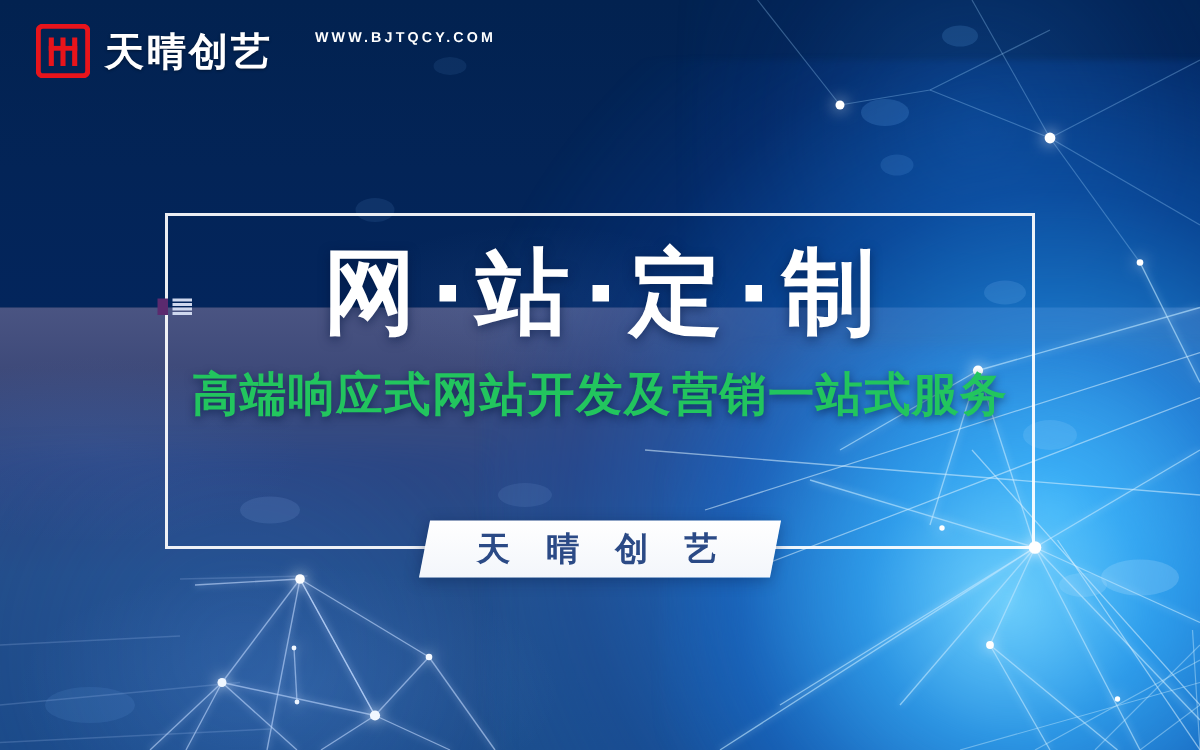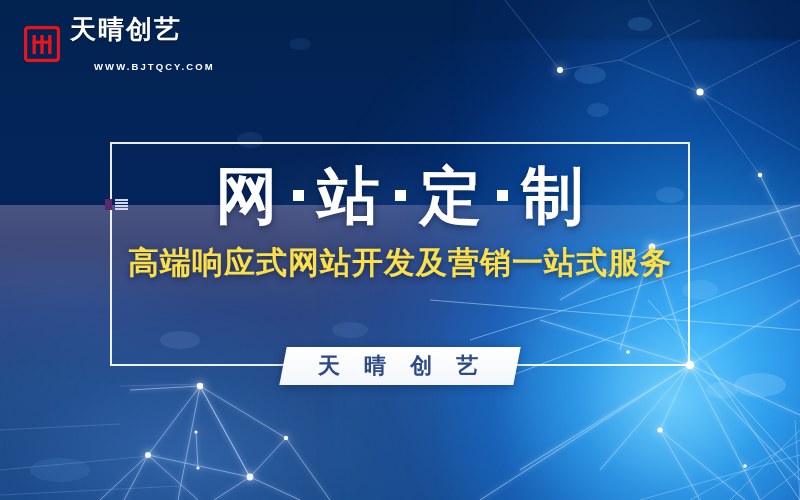--- a/index.html
+++ b/index.html
@@ -116,22 +116,22 @@
     gap: 10px;
     z-index: 12;
   }
   .logo-mark {
     width: 36px;
     height: 36px;
     flex: none;
   }
   .logo-words {
     display: flex;
-    flex-direction: column;
-    gap: 20px;
+    flex-direction: row;
+    gap: 4px;
   }
   .logo-cn {
     color: #ffffff;
     font-size: 26px;
     font-weight: bold;
     letter-spacing: 2px;
     line-height: 1;
     text-shadow: 0 1px 2px rgba(0,0,0,0.4);
   }
   .logo-url {
@@ -209,21 +209,21 @@
   .sep {
     display: inline-block;
     width: 11px;
     height: 11px;
     background: #ffffff;
     margin-bottom: 2px;
     flex: none;
   }
   .subline {
     margin-top: 20px;
-    color: #fde047;
+    color: #22c55e;
     font-size: 31px;
     font-weight: bold;
     letter-spacing: 1px;
     line-height: 1;
     text-shadow: 0 2px 6px rgba(2,20,60,0.6);
   }
 
   
   .badge-row {
     position: absolute;

